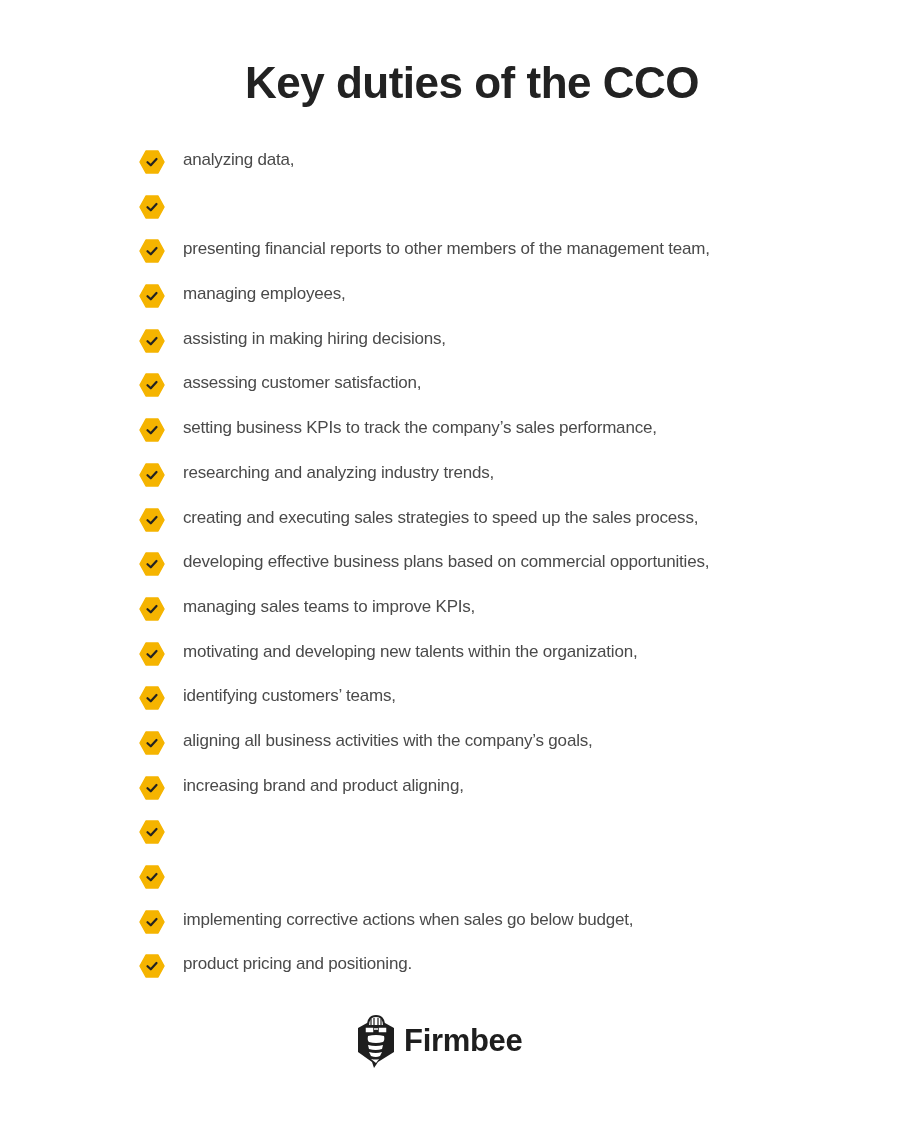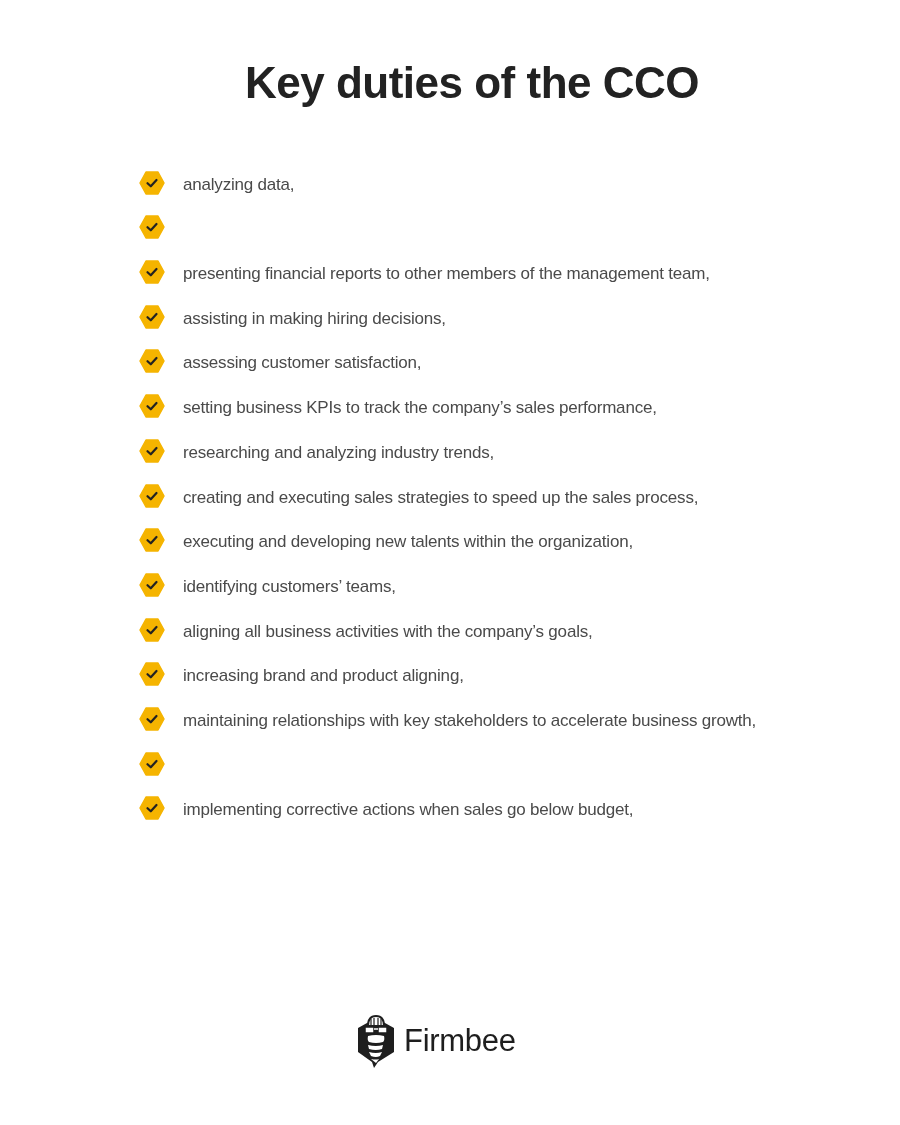--- a/index.html
+++ b/index.html
@@ -22,21 +22,21 @@
     margin: 0;
     padding-left: 36px;
   }
   .list {
     position: absolute;
     top: 150px; left: 139px;
     margin: 0; padding: 0;
     list-style: none;
   }
   .item {
-    display: flex; align-items: flex-end;
+    display: flex; align-items: flex-start;
     height: 44.7px;
   }
   .hex {
     width: 26px; height: 24px;
     flex: 0 0 26px;
     position: relative;
     margin-right: 18px;
   }
   .hex svg { display: block; }
   .label {
@@ -47,21 +47,21 @@
     white-space: nowrap;
   }
   .logo {
     position: absolute;
     top: 1012px; left: 354px;
     display: flex; align-items: center;
   }
   .logo-mark { width: 44px; height: 58px; margin-right: 6px; }
   .logo-text {
     font-family: "Liberation Sans", sans-serif;
-    font-weight: normal;
+    font-weight: bold;
     font-size: 31px;
     color: #1e1e1e;
     letter-spacing: -0.3px;
   }
 </style>
 </head>
 <body>
 
 <h1 class="title">Key duties of the CCO</h1>
 
@@ -93,20 +93,29 @@
       </span>
       <span class="label">presenting financial reports to other members of the management team,</span>
     </li>
   <li class="item">
       <span class="hex">
         <svg viewBox="0 0 26 24" width="26" height="24">
           <path d="M7 1 L19 1 L25 12 L19 23 L7 23 L1 12 Z" fill="#F5B400" stroke="#F5B400" stroke-width="1.5" stroke-linejoin="round"></path>
           <path d="M8.5 12.2 L11.8 15.3 L17.5 9" fill="none" stroke="#222222" stroke-width="2.2" stroke-linecap="round" stroke-linejoin="round"></path>
         </svg>
       </span>
+      <span class="label">managing employees,</span>
+    </li>
+  <li class="item">
+      <span class="hex">
+        <svg viewBox="0 0 26 24" width="26" height="24">
+          <path d="M7 1 L19 1 L25 12 L19 23 L7 23 L1 12 Z" fill="#F5B400" stroke="#F5B400" stroke-width="1.5" stroke-linejoin="round"></path>
+          <path d="M8.5 12.2 L11.8 15.3 L17.5 9" fill="none" stroke="#222222" stroke-width="2.2" stroke-linecap="round" stroke-linejoin="round"></path>
+        </svg>
+      </span>
       <span class="label">assisting in making hiring decisions,</span>
     </li>
   <li class="item">
       <span class="hex">
         <svg viewBox="0 0 26 24" width="26" height="24">
           <path d="M7 1 L19 1 L25 12 L19 23 L7 23 L1 12 Z" fill="#F5B400" stroke="#F5B400" stroke-width="1.5" stroke-linejoin="round"></path>
           <path d="M8.5 12.2 L11.8 15.3 L17.5 9" fill="none" stroke="#222222" stroke-width="2.2" stroke-linecap="round" stroke-linejoin="round"></path>
         </svg>
       </span>
       <span class="label">assessing customer satisfaction,</span>
@@ -138,21 +147,39 @@
       </span>
       <span class="label">creating and executing sales strategies to speed up the sales process,</span>
     </li>
   <li class="item">
       <span class="hex">
         <svg viewBox="0 0 26 24" width="26" height="24">
           <path d="M7 1 L19 1 L25 12 L19 23 L7 23 L1 12 Z" fill="#F5B400" stroke="#F5B400" stroke-width="1.5" stroke-linejoin="round"></path>
           <path d="M8.5 12.2 L11.8 15.3 L17.5 9" fill="none" stroke="#222222" stroke-width="2.2" stroke-linecap="round" stroke-linejoin="round"></path>
         </svg>
       </span>
-      <span class="label">executing and developing new talents within the organization,</span>
+      <span class="label">developing effective business plans based on commercial opportunities,</span>
+    </li>
+  <li class="item">
+      <span class="hex">
+        <svg viewBox="0 0 26 24" width="26" height="24">
+          <path d="M7 1 L19 1 L25 12 L19 23 L7 23 L1 12 Z" fill="#F5B400" stroke="#F5B400" stroke-width="1.5" stroke-linejoin="round"></path>
+          <path d="M8.5 12.2 L11.8 15.3 L17.5 9" fill="none" stroke="#222222" stroke-width="2.2" stroke-linecap="round" stroke-linejoin="round"></path>
+        </svg>
+      </span>
+      <span class="label">managing sales teams to improve KPIs,</span>
+    </li>
+  <li class="item">
+      <span class="hex">
+        <svg viewBox="0 0 26 24" width="26" height="24">
+          <path d="M7 1 L19 1 L25 12 L19 23 L7 23 L1 12 Z" fill="#F5B400" stroke="#F5B400" stroke-width="1.5" stroke-linejoin="round"></path>
+          <path d="M8.5 12.2 L11.8 15.3 L17.5 9" fill="none" stroke="#222222" stroke-width="2.2" stroke-linecap="round" stroke-linejoin="round"></path>
+        </svg>
+      </span>
+      <span class="label">motivating and developing new talents within the organization,</span>
     </li>
   <li class="item">
       <span class="hex">
         <svg viewBox="0 0 26 24" width="26" height="24">
           <path d="M7 1 L19 1 L25 12 L19 23 L7 23 L1 12 Z" fill="#F5B400" stroke="#F5B400" stroke-width="1.5" stroke-linejoin="round"></path>
           <path d="M8.5 12.2 L11.8 15.3 L17.5 9" fill="none" stroke="#222222" stroke-width="2.2" stroke-linecap="round" stroke-linejoin="round"></path>
         </svg>
       </span>
       <span class="label">identifying customers’ teams,</span>
     </li>
@@ -174,38 +201,46 @@
       </span>
       <span class="label">increasing brand and product aligning,</span>
     </li>
   <li class="item">
       <span class="hex">
         <svg viewBox="0 0 26 24" width="26" height="24">
           <path d="M7 1 L19 1 L25 12 L19 23 L7 23 L1 12 Z" fill="#F5B400" stroke="#F5B400" stroke-width="1.5" stroke-linejoin="round"></path>
           <path d="M8.5 12.2 L11.8 15.3 L17.5 9" fill="none" stroke="#222222" stroke-width="2.2" stroke-linecap="round" stroke-linejoin="round"></path>
         </svg>
       </span>
-      <span class="label">maintaining relationships with key stakeholders to accelerate business growth,</span>
     </li>
   <li class="item">
       <span class="hex">
         <svg viewBox="0 0 26 24" width="26" height="24">
           <path d="M7 1 L19 1 L25 12 L19 23 L7 23 L1 12 Z" fill="#F5B400" stroke="#F5B400" stroke-width="1.5" stroke-linejoin="round"></path>
           <path d="M8.5 12.2 L11.8 15.3 L17.5 9" fill="none" stroke="#222222" stroke-width="2.2" stroke-linecap="round" stroke-linejoin="round"></path>
         </svg>
       </span>
     </li>
   <li class="item">
       <span class="hex">
         <svg viewBox="0 0 26 24" width="26" height="24">
           <path d="M7 1 L19 1 L25 12 L19 23 L7 23 L1 12 Z" fill="#F5B400" stroke="#F5B400" stroke-width="1.5" stroke-linejoin="round"></path>
           <path d="M8.5 12.2 L11.8 15.3 L17.5 9" fill="none" stroke="#222222" stroke-width="2.2" stroke-linecap="round" stroke-linejoin="round"></path>
         </svg>
       </span>
       <span class="label">implementing corrective actions when sales go below budget,</span>
+    </li>
+  <li class="item">
+      <span class="hex">
+        <svg viewBox="0 0 26 24" width="26" height="24">
+          <path d="M7 1 L19 1 L25 12 L19 23 L7 23 L1 12 Z" fill="#F5B400" stroke="#F5B400" stroke-width="1.5" stroke-linejoin="round"></path>
+          <path d="M8.5 12.2 L11.8 15.3 L17.5 9" fill="none" stroke="#222222" stroke-width="2.2" stroke-linecap="round" stroke-linejoin="round"></path>
+        </svg>
+      </span>
+      <span class="label">product pricing and positioning.</span>
     </li>
 </ul>
 
 <div class="logo">
   <svg class="logo-mark" viewBox="0 0 44 58" width="44" height="58">
 
     <path d="M22 6 L40 16 L40 40 L24 50 L20 56 L18 50 L4 40 L4 16 Z" fill="#1e1e1e"></path>
 
     <path d="M14 14 Q14 4 22 4 Q30 4 30 14 Z" fill="#ffffff" stroke="#1e1e1e" stroke-width="2"></path>
     <line x1="17" y1="7" x2="17" y2="13" stroke="#1e1e1e" stroke-width="1.2"></line>

